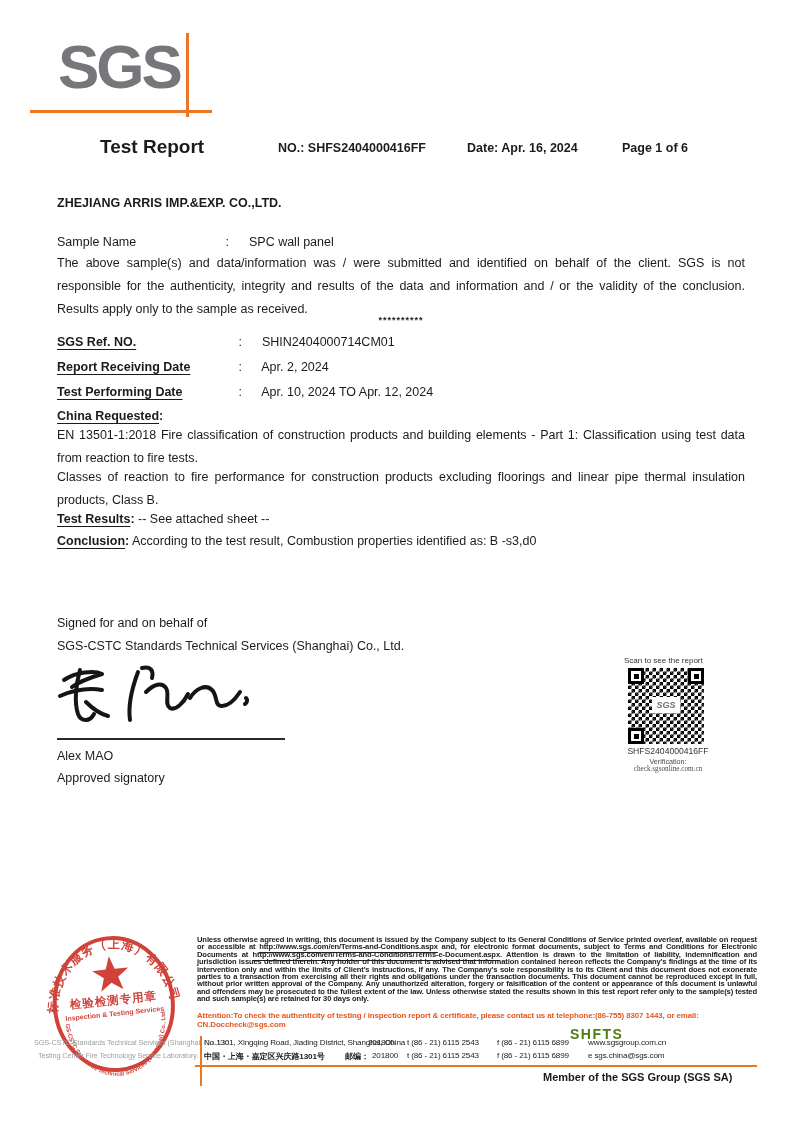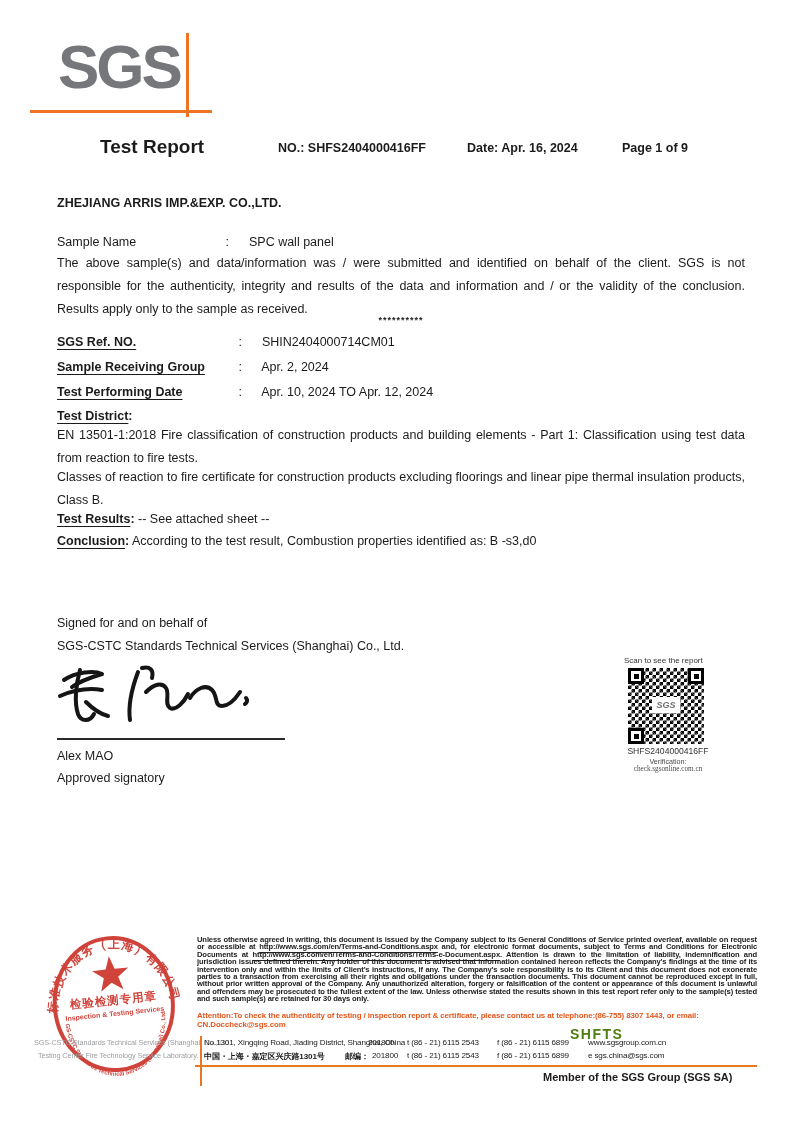--- a/index.html
+++ b/index.html
@@ -52,55 +52,55 @@
 
 <div class="page">
 
   <div class="abs logo-text">SGS</div>
   <div class="abs logo-h"></div>
   <div class="abs logo-v"></div>
 
   <div class="abs title">Test Report</div>
   <div class="abs hmeta" style="left:278px;">NO.: SHFS2404000416FF</div>
   <div class="abs hmeta" style="left:467px;">Date: Apr. 16, 2024</div>
-  <div class="abs hmeta" style="left:622px;">Page 1 of 9</div>
+  <div class="abs hmeta" style="left:622px;">Page 1 of 6</div>
 
   <div class="abs body12 b" style="left:57px;top:168px;margin-top:24px;">ZHEJIANG ARRIS IMP.&amp;EXP. CO.,LTD.</div>
 
   <div class="abs body12 just" style="left:57px;top:252px;">The above sample(s) and data/information was / were submitted and identified on behalf of the client. SGS is not responsible for the authenticity, integrity and results of the data and information and / or the validity of the conclusion. Results apply only to the sample as received.</div>
 
   <div class="abs body12" style="left:57px;top:231px;">
     <span class="rowlabel">Sample Name</span>
     <span class="colon">:</span>
     <span>SPC wall panel</span>
   </div>
 
   <div class="abs b" style="left:57px;top:315px;width:688px;text-align:center;font-size:9px;letter-spacing:1px;">**********</div>
 
   <div class="abs body12" style="left:57px;top:331px;">
     <span class="inflabel u">SGS Ref. NO.</span>
     <span class="colon">:</span>
     <span>SHIN2404000714CM01</span>
   </div>
   <div class="abs body12" style="left:57px;top:356px;">
-    <span class="inflabel u">Sample Receiving Group</span>
+    <span class="inflabel u">Report Receiving Date</span>
     <span class="colon">:</span>
     <span>Apr. 2, 2024</span>
   </div>
   <div class="abs body12" style="left:57px;top:381px;">
     <span class="inflabel u">Test Performing Date</span>
     <span class="colon">:</span>
     <span>Apr. 10, 2024 TO Apr. 12, 2024</span>
   </div>
 
   <div class="abs body12 b" style="left:57px;top:405px;">
-    <span class="u">Test District</span><span>:</span>
+    <span class="u">China Requested</span><span>:</span>
   </div>
   <div class="abs body12 just" style="left:57px;top:424px;">EN 13501-1:2018 Fire classification of construction products and building elements - Part 1: Classification using test data from reaction to fire tests.</div>
-  <div class="abs body12 just" style="left:57px;top:466px;">Classes of reaction to fire certificate for construction products excluding floorings and linear pipe thermal insulation products, Class B.</div>
+  <div class="abs body12 just" style="left:57px;top:466px;">Classes of reaction to fire performance for construction products excluding floorings and linear pipe thermal insulation products, Class B.</div>
 
   <div class="abs body12 just" style="left:57px;top:508px;">
     <span class="b u">Test Results</span><span class="b">:</span><span> -- See attached sheet --</span>
   </div>
   <div class="abs body12 just" style="left:57px;top:530px;">
     <span class="b u">Conclusion</span><span class="b">:</span><span> According to the test result, Combustion properties identified as: B -s3,d0</span>
   </div>
 
   <div class="abs body12" style="left:57px;top:612px;">Signed for and on behalf of</div>
   <div class="abs body12" style="left:57px;top:635px;">SGS-CSTC Standards Technical Services (Shanghai) Co., Ltd.</div>

